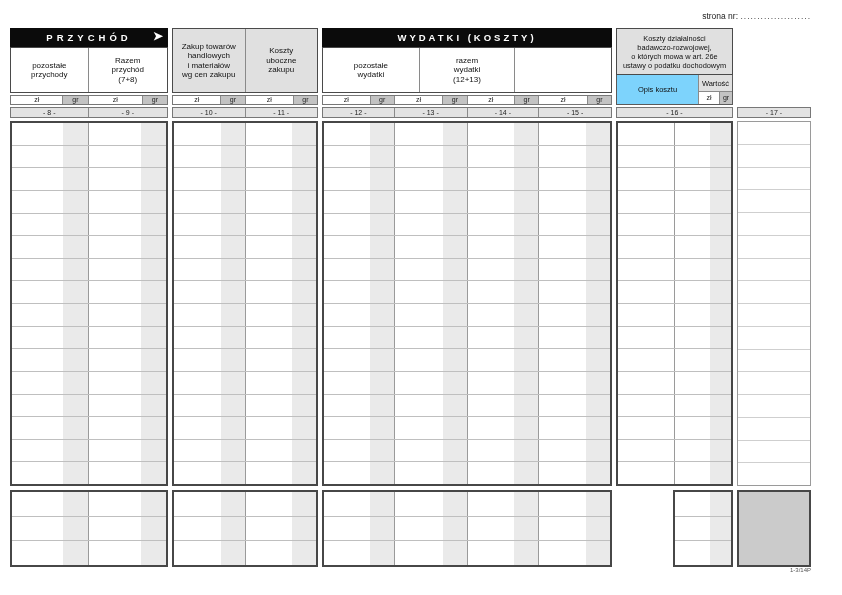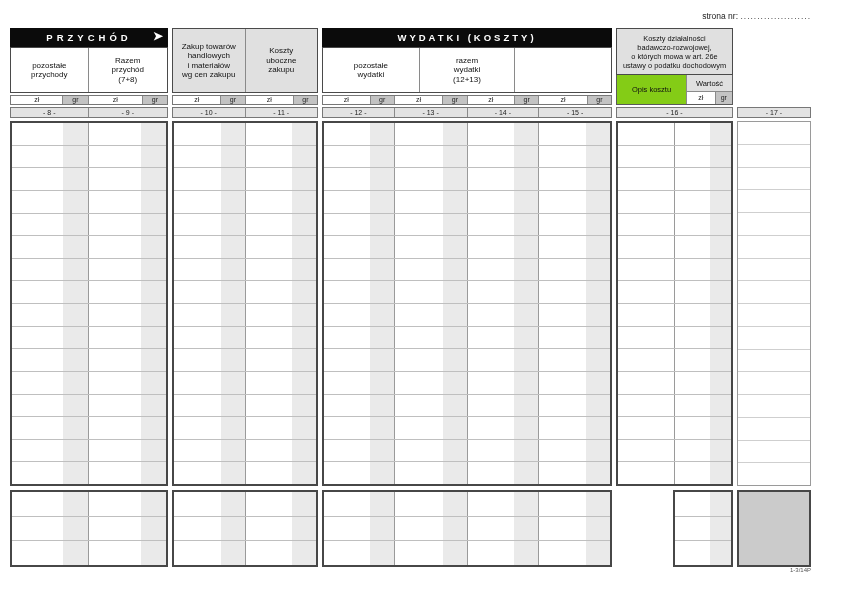--- a/index.html
+++ b/index.html
@@ -54,21 +54,21 @@
   .grid.light{border:1px solid #9a9a9a;}
   .grid.light .grow + .grow{border-top:1px solid #cfcfcf;}
   
   .br-head{
     top:0;height:47px;border:1.5px solid #4a4a4a;background:#e0e0e0;
     display:flex;align-items:center;justify-content:center;text-align:center;
     font-size:7.4px;line-height:9px;white-space:pre-line;
   }
   .br-sub{top:47px;height:30px;display:flex;border:1px solid #5a5a5a;border-top:none;}
   .br-opis{
-    width:70px;background:#84cc16;display:flex;align-items:center;justify-content:center;
+    width:82px;background:#7dd3fc;display:flex;align-items:center;justify-content:center;
     font-size:7.5px;border-right:1px solid #8a8a8a;
   }
   .br-wart{flex:1;display:flex;flex-direction:column;}
   .br-wart-label{
     height:18px;background:#e0e0e0;display:flex;align-items:center;justify-content:center;
     font-size:7.5px;border-bottom:1px solid #8a8a8a;
   }
   .br-wart-units{height:12px;display:flex;}
   .br-wart-units .ucell{flex:1;}
   

